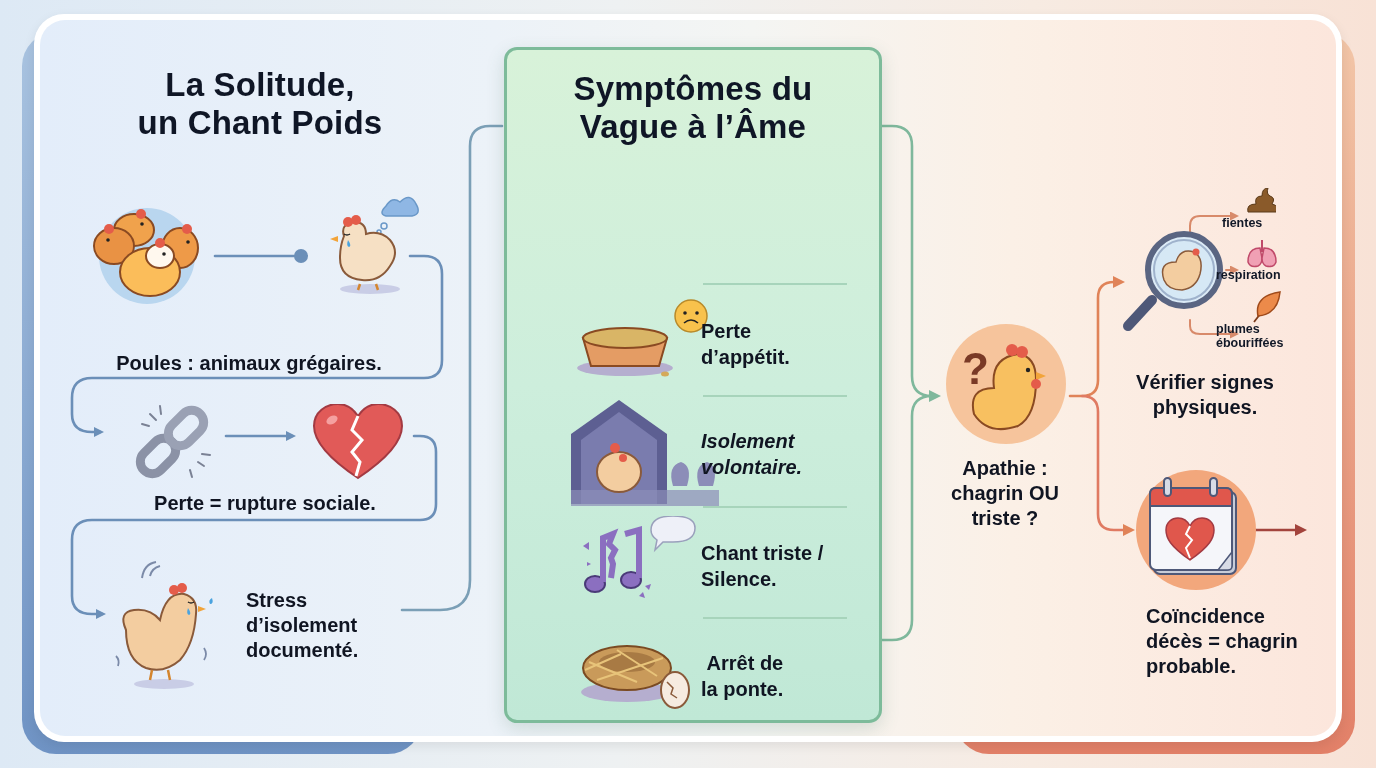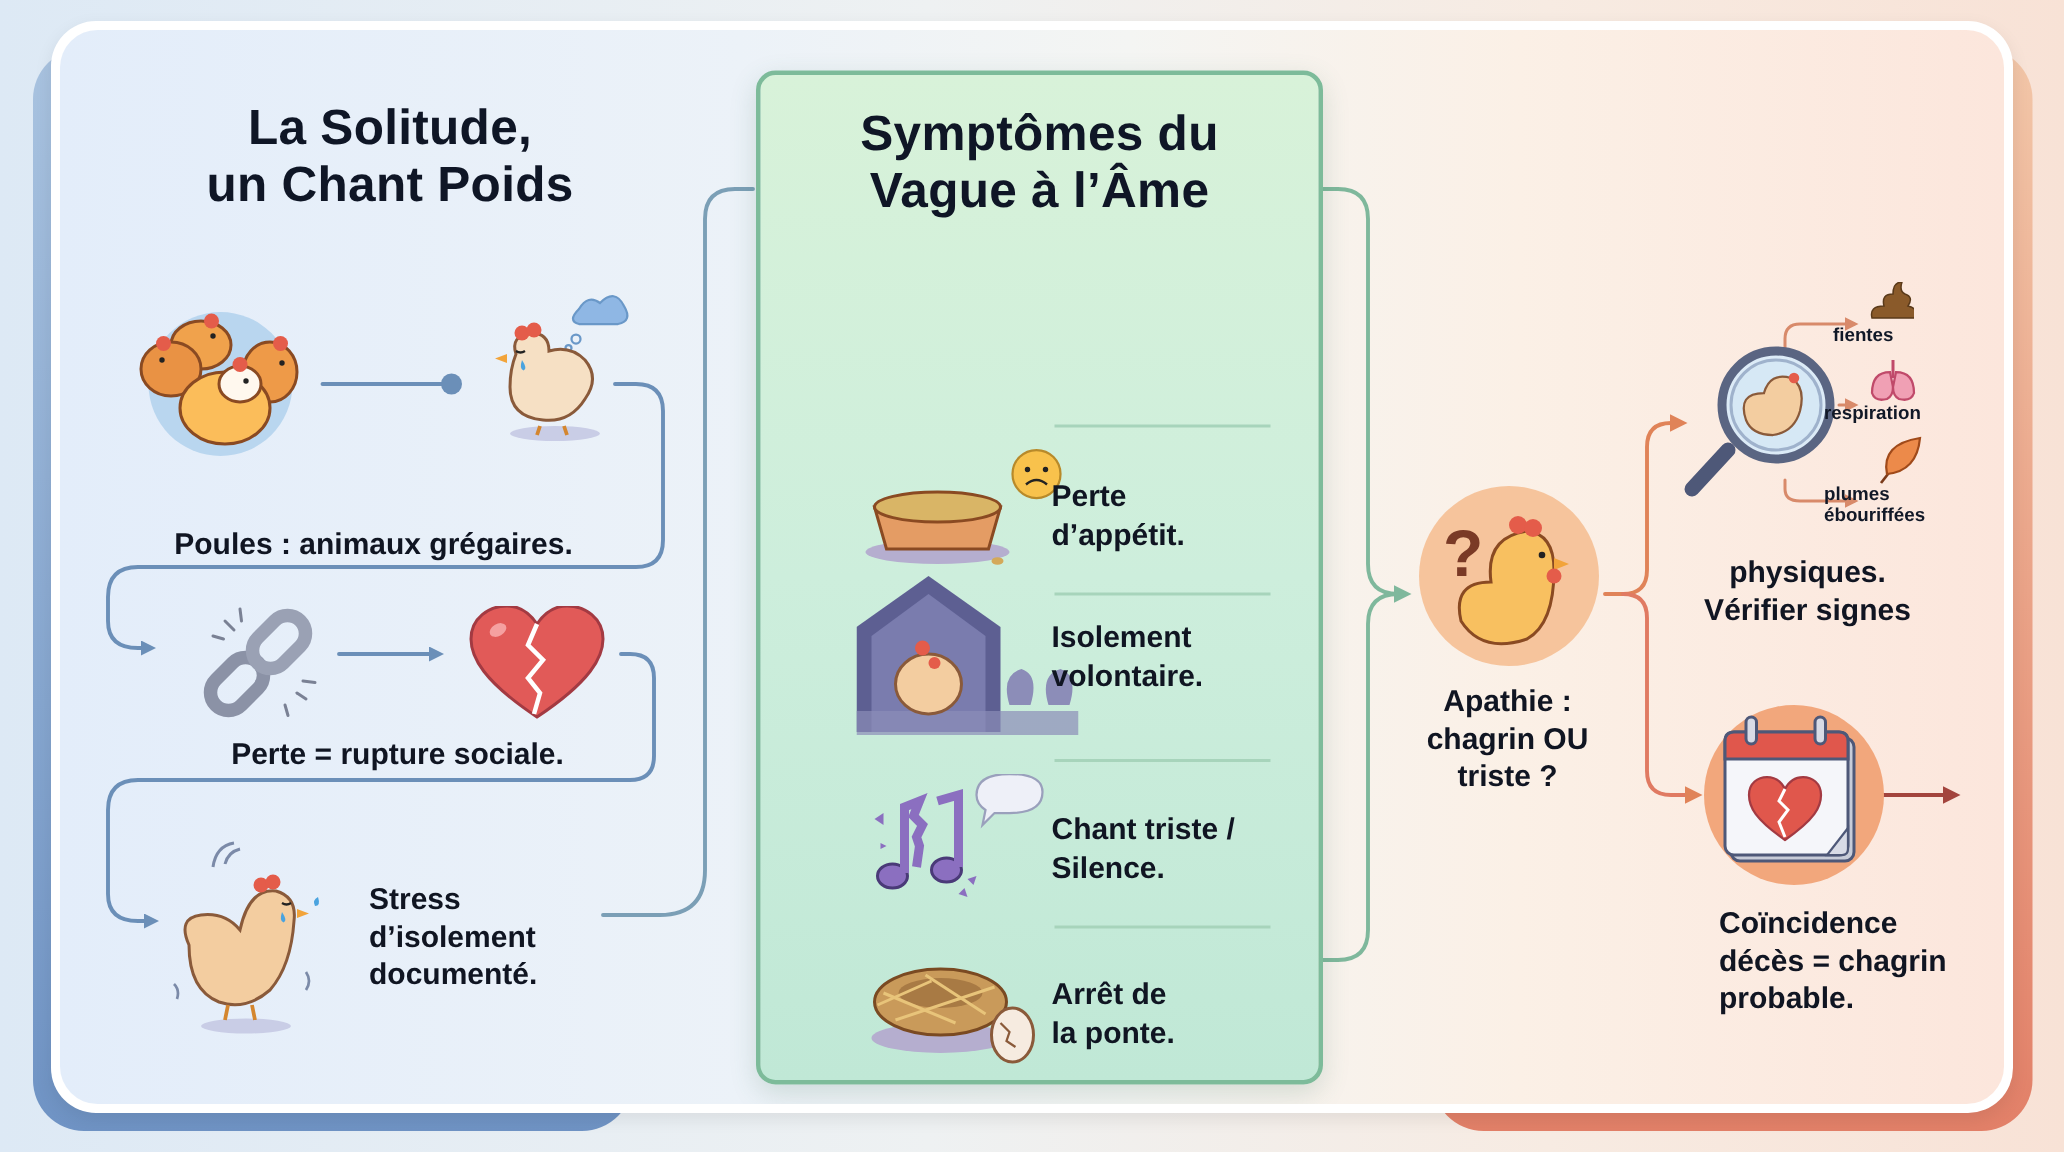--- a/index.html
+++ b/index.html
@@ -243,21 +243,21 @@
             <ellipse cx="92" cy="76" rx="4" ry="2.5" fill="#d4a95a"></ellipse>
           </svg>
         </div>
         <div class="sym-text" style="top:24px;">
           <span>Perte</span>
           <span>d’appétit.</span>
         </div>
       </div>
       <div class="sym-divider" style="top:345px;"></div>
 
-      <div class="sym-row" style="top:334px;">
+      <div class="sym-row" style="top:350px;font-style:italic;">
         <div class="icon" style="left:64px;top:0px;">
           <svg width="148" height="106" viewBox="0 0 148 106">
             <path d="M0,34 L48,0 L96,34 L96,104 L0,104z" fill="#5d5f92"></path>
             <path d="M10,40 L48,12 L86,40 L86,104 L10,104z" fill="#7a7cae"></path>
             <rect x="0" y="90" width="148" height="16" fill="#8c8db8" opacity="0.7"></rect>
             <path d="M102,86 q-6,-20 8,-24 q12,4 6,24z M128,86 q-6,-20 8,-24 q12,4 6,24z" fill="#8c8db8"></path>
             <ellipse cx="48" cy="72" rx="22" ry="20" fill="#f3cda0" stroke="#8a5a3a" stroke-width="2"></ellipse>
             <circle cx="44" cy="48" r="5" fill="#e45c4a"></circle>
             <circle cx="52" cy="58" r="4" fill="#e45c4a"></circle>
           </svg>
@@ -287,21 +287,21 @@
               </g>
           </svg>
         </div>
         <div class="sym-text" style="top:28px;">
           <span>Chant triste /</span>
           <span>Silence.</span>
         </div>
       </div>
       <div class="sym-divider" style="top:567px;"></div>
 
-      <div class="sym-row" style="top:574px;">
+      <div class="sym-row" style="top:574px;text-align:right;">
         <div class="icon" style="left:70px;top:8px;">
           <svg width="124" height="90" viewBox="0 0 124 90">
             <ellipse cx="50" cy="60" rx="46" ry="10" fill="#b5aecf"></ellipse>
             <ellipse cx="50" cy="36" rx="44" ry="22" fill="#c99a5a" stroke="#7a4a22" stroke-width="2"></ellipse>
             <ellipse cx="50" cy="30" rx="28" ry="10" fill="#a87a44"></ellipse>
             <g stroke="#e8c47a" stroke-width="2">
                 <path d="M12,30 L60,50"></path>
                 <path d="M20,48 L86,26"></path>
                 <path d="M40,18 L80,44"></path>
                 <path d="M8,38 L44,22"></path>
@@ -371,22 +371,22 @@
         <path d="M4,32 L18,14" stroke="#7a3a1a" stroke-width="1.8"></path>
         <path d="M8,26 q-4,-20 22,-24 q-2,22 -22,24z" fill="#ec8a4a" stroke="#a04a1a" stroke-width="1.5"></path>
       </svg>
     </div>
     <div class="small-lbl" style="left:1176px;top:302px;width:92px;">
       <span>plumes</span>
       <span>ébouriffées</span>
     </div>
 
     <div class="lbl center" style="left:1080px;top:350px;width:170px;">
+      <span>Vérifier signes</span>
       <span>physiques.</span>
-      <span>Vérifier signes</span>
     </div>
 
     <div class="icon" style="left:1094px;top:448px;">
       <svg width="124" height="124" viewBox="0 0 124 124">
         <circle cx="62" cy="62" r="60" fill="#f2a77c"></circle>
         <rect x="20" y="24" width="82" height="82" rx="6" fill="#c8ccd8" stroke="#4e5878" stroke-width="2"></rect>
         <rect x="16" y="20" width="82" height="82" rx="6" fill="#f5f6fa" stroke="#4e5878" stroke-width="2"></rect>
         <path d="M16,26 q0,-6 6,-6 h70 q6,0 6,6 v12 h-82z" fill="#e0574c" stroke="#4e5878" stroke-width="2"></path>
         <rect x="30" y="10" width="7" height="18" rx="3.5" fill="#d8dbe6" stroke="#4e5878" stroke-width="2"></rect>
         <rect x="76" y="10" width="7" height="18" rx="3.5" fill="#d8dbe6" stroke="#4e5878" stroke-width="2"></rect>

